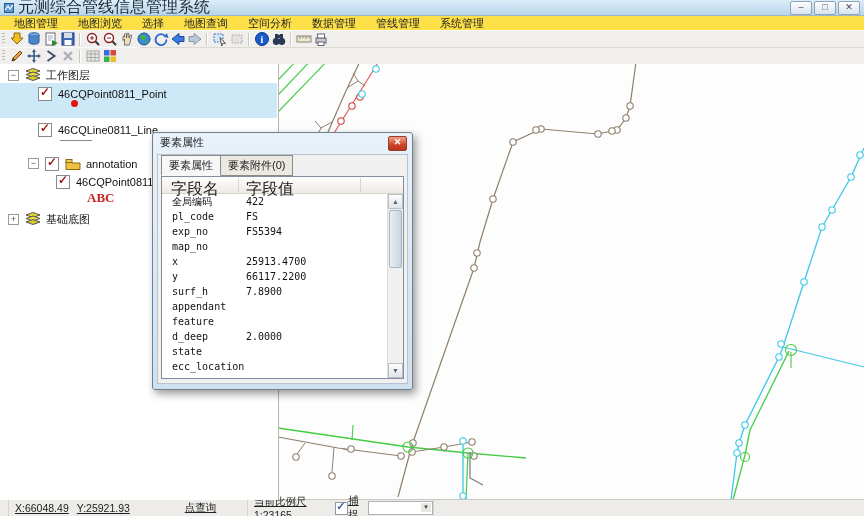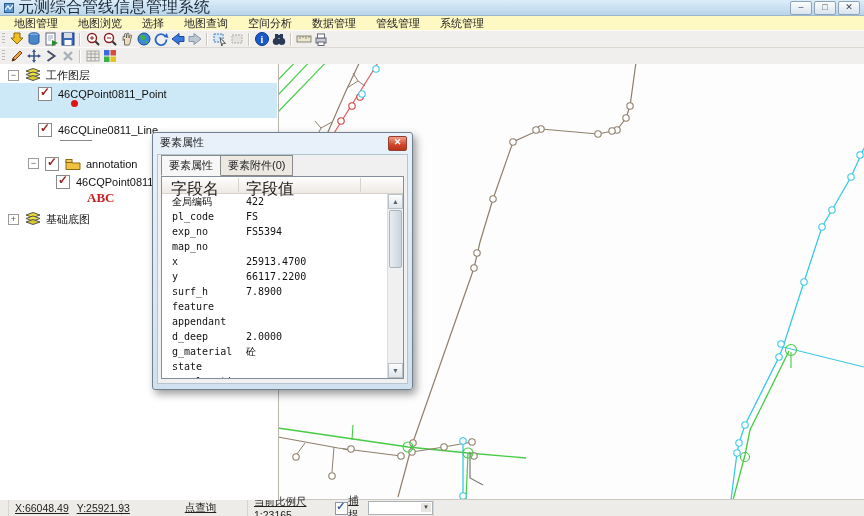--- a/index.html
+++ b/index.html
@@ -11,21 +11,21 @@
     background:linear-gradient(#dcedf9,#b9d5ea);border-bottom:1px solid #9db8cd;
     display:flex;align-items:center;}
   .app-icon{width:10px;height:10px;margin:0 4px 0 4px;}
   .title-text{font-size:16px;color:#1c2a38;}
   .win-controls{position:absolute;right:4px;top:1px;display:flex;gap:2px;}
   .win-btn{width:20px;height:12px;border:1px solid #8fa4b8;border-radius:2px;
     background:linear-gradient(#fdfefe,#d8e4ee);font-size:9px;line-height:10px;
     text-align:center;color:#445;}
   
   .menubar{position:absolute;left:0;top:16px;width:864px;height:14px;
-    background:#fef9c3;display:flex;align-items:center;padding-left:4px;box-sizing:border-box;}
+    background:#fde047;display:flex;align-items:center;padding-left:4px;box-sizing:border-box;}
   .menu-item{padding:0 10px;height:14px;line-height:14px;font-size:11px;color:#222;cursor:default;}
   
   .toolbar{position:absolute;left:0;width:864px;height:16px;background:#f0efed;
     border-top:1px solid #fbfbfa;border-bottom:1px solid #dcd9d2;
     display:flex;align-items:center;}
   .tb1{top:30px;}
   .tb2{top:47px;width:140px;}
   .grip{width:3px;height:12px;margin:0 3px 0 2px;
     background:repeating-linear-gradient(#bbb 0 1px,transparent 1px 3px);}
   .tbtn{width:17px;height:15px;display:flex;align-items:center;justify-content:center;}
@@ -447,34 +447,30 @@
             </div>
             <div class="attr-row">
               <span class="attr-name">y</span>
               <span class="attr-value">66117.2200</span>
             </div>
             <div class="attr-row">
               <span class="attr-name">surf_h</span>
               <span class="attr-value">7.8900</span>
             </div>
             <div class="attr-row">
+              <span class="attr-name">appendant</span>
+              <span class="attr-value"></span>
+            </div>
+            <div class="attr-row">
               <span class="attr-name">feature</span>
               <span class="attr-value"></span>
             </div>
             <div class="attr-row">
-              <span class="attr-name">appendant</span>
-              <span class="attr-value"></span>
-            </div>
-            <div class="attr-row">
               <span class="attr-name">d_deep</span>
               <span class="attr-value">2.0000</span>
-            </div>
-            <div class="attr-row">
-              <span class="attr-name">g_material</span>
-              <span class="attr-value">砼</span>
             </div>
             <div class="attr-row">
               <span class="attr-name">state</span>
               <span class="attr-value"></span>
             </div>
             <div class="attr-row">
               <span class="attr-name">ecc_location</span>
               <span class="attr-value"></span>
             </div>
           </div>

